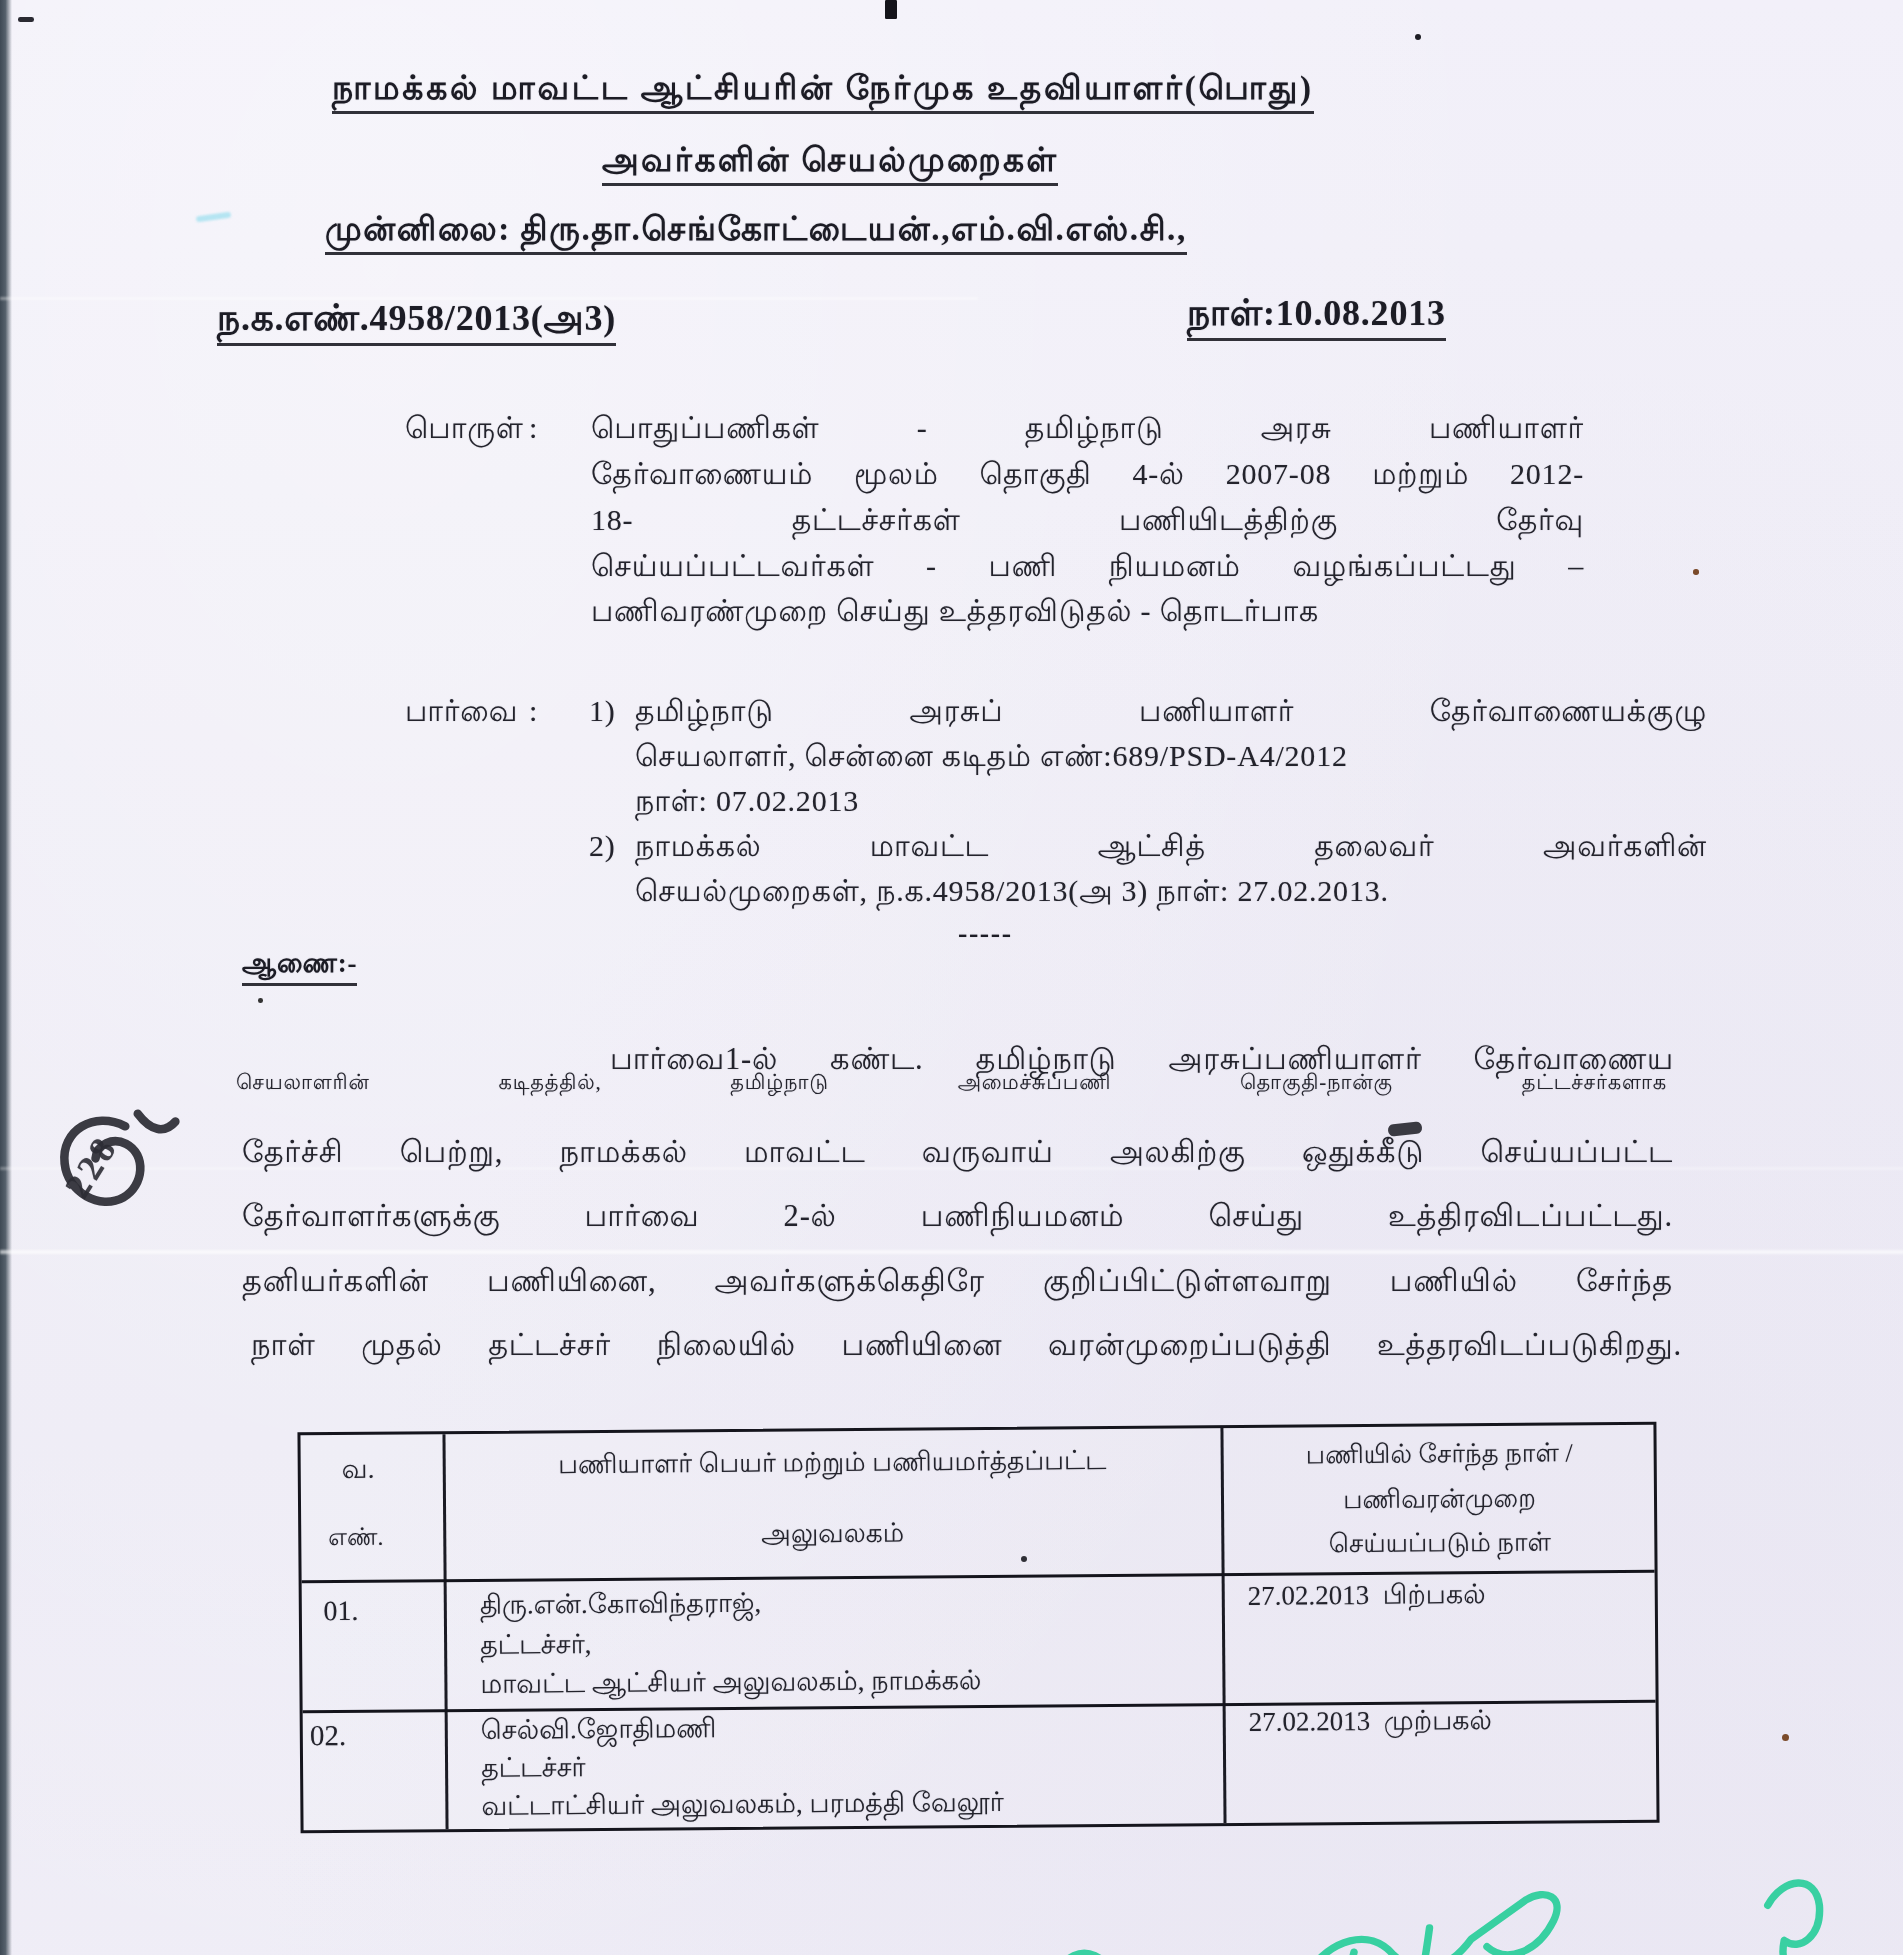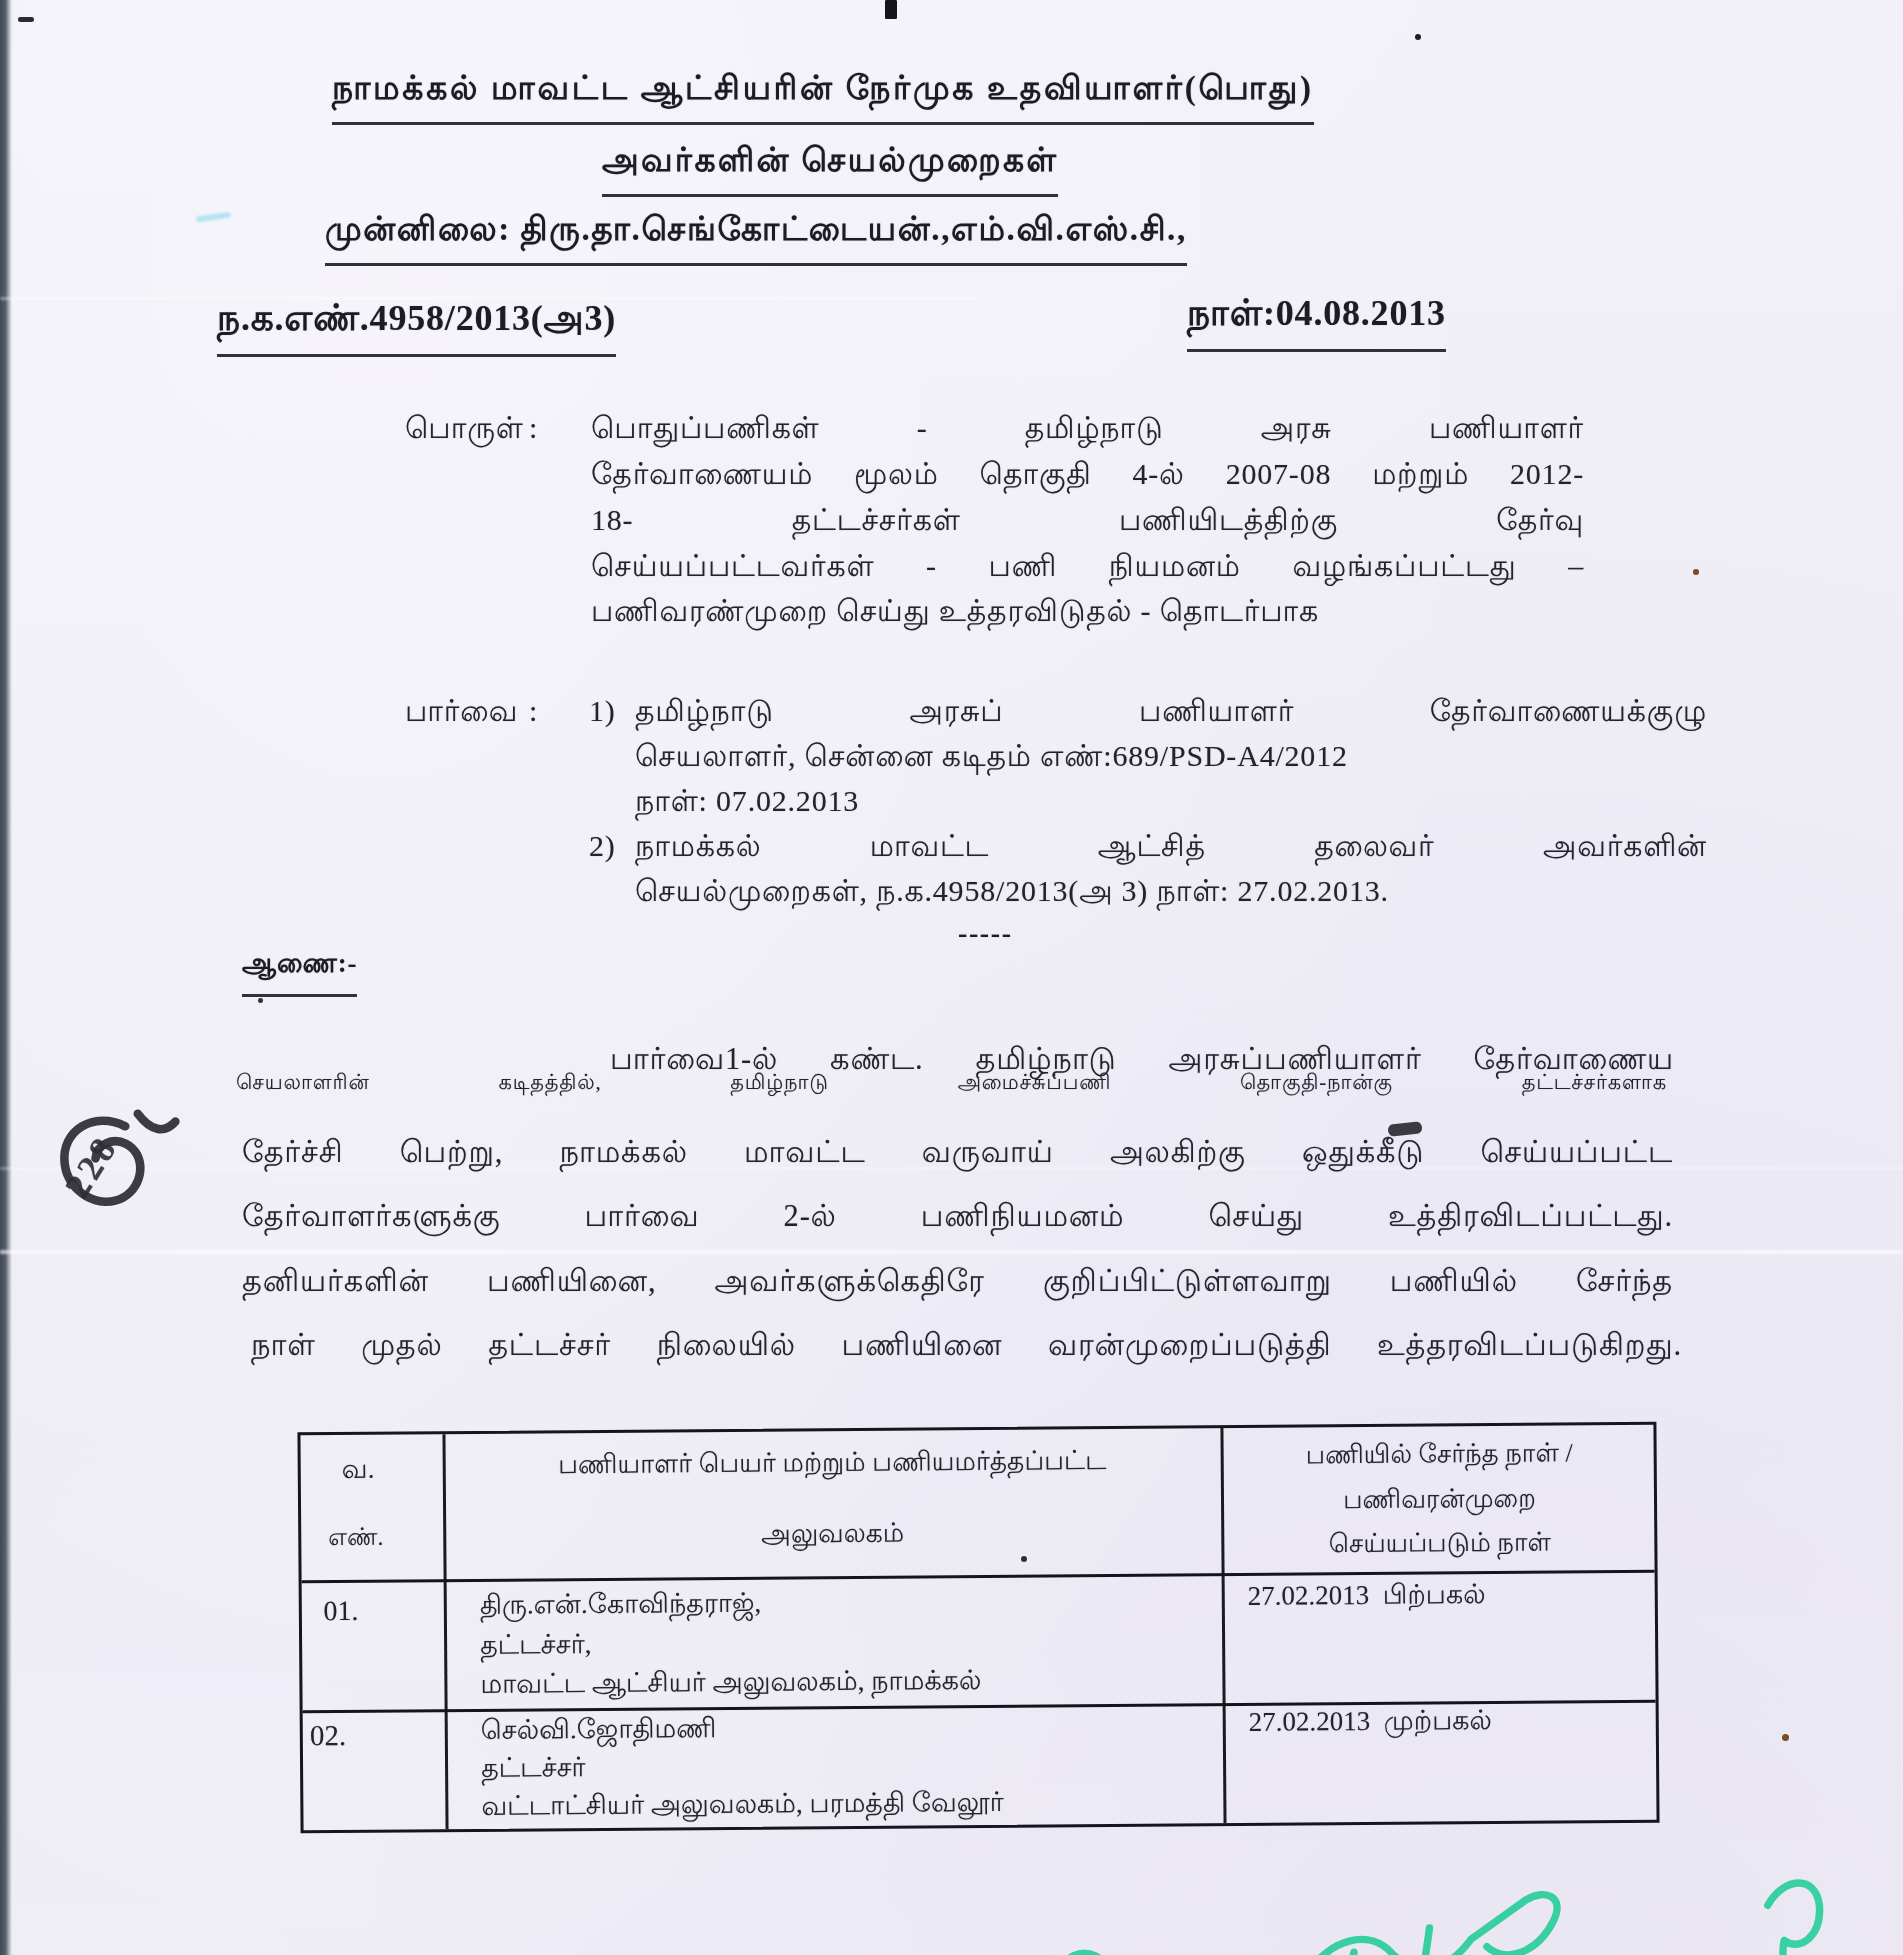--- a/index.html
+++ b/index.html
@@ -14,21 +14,21 @@
       radial-gradient(ellipse at 20% 10%, rgba(255,255,255,.35), rgba(255,255,255,0) 55%),
       radial-gradient(ellipse at 80% 90%, rgba(226,222,238,.5), rgba(226,222,238,0) 60%),
       linear-gradient(180deg,#f2f0f9 0%,#efedf6 28%,#edebf5 55%,#f0eef7 82%,#ece9f4 100%);
   }
   .t{
     position:absolute;color:#23232c;white-space:pre;
     text-shadow:0 0 1.2px rgba(35,35,50,.28);
     letter-spacing:0.8px;line-height:1.15;
   }
   .b{font-weight:bold;color:#1c1c25;}
-  .u{border-bottom:3.5px solid rgba(22,22,30,.88);padding-bottom:16px;}
+  .u{border-bottom:3.5px solid rgba(22,22,30,.88);padding-bottom:5px;}
   .j{white-space:normal;text-align:justify;text-align-last:justify;}
   .edge{position:absolute;left:0;top:0;width:11.7px;height:2619px;
     background:linear-gradient(90deg,#3e4954 0%,#55606b 45%,rgba(90,100,112,0) 100%);}
   .crease{position:absolute;pointer-events:none;}
   .speck{position:absolute;border-radius:50%;}
   .tablebox{position:absolute;left:299px;top:1427px;width:1353px;height:395px;
     border:3.5px solid #15151d;transform:rotate(-0.45deg);background:rgba(255,255,255,.06);}
   .vline{position:absolute;top:0;bottom:0;width:2.7px;background:#1a1a23;}
   .hline{position:absolute;left:0;right:0;height:3.1px;background:#14141c;}
   .cellline{position:absolute;white-space:pre;color:#23232c;text-shadow:0 0 1.2px rgba(35,35,50,.28);}
@@ -52,21 +52,21 @@
 <div class="speck" style="left:1021px;top:1556px;width:6.3px;height:6.3px;background:#23232a;"></div>
 <div class="speck" style="left:1693px;top:569px;width:5.5px;height:5.5px;background:#7a4a2a;"></div>
 <div class="speck" style="left:1782px;top:1734px;width:7px;height:7px;background:#7a4a2a;"></div>
 
 <div class="speck" style="left:258px;top:998px;width:4.7px;height:4.7px;background:#333;"></div>
 
 <div class="t b" style="left:332px;top:70px;font-size:33px;letter-spacing:2.7px;"><span class="u">நாமக்கல் மாவட்ட ஆட்சியரின் நேர்முக உதவியாளர்(பொது)</span></div>
 <div class="t b" style="left:602px;top:142px;font-size:33px;letter-spacing:2.3px;"><span class="u">அவர்களின் செயல்முறைகள்</span></div>
 <div class="t b" style="left:325px;top:211px;font-size:33px;letter-spacing:1.6px;"><span class="u">முன்னிலை: திரு.தா.செங்கோட்டையன்.,எம்.வி.எஸ்.சி.,</span></div>
 <div class="t b" style="left:217px;top:298px;font-size:36px;"><span class="u">ந.க.எண்.4958/2013(அ3)</span></div>
-<div class="t b" style="left:1187px;top:293px;font-size:36px;"><span class="u">நாள்:04.08.2013</span></div>
+<div class="t b" style="left:1187px;top:293px;font-size:36px;"><span class="u">நாள்:10.08.2013</span></div>
 
 <div class="t" style="left:405px;top:411px;font-size:30px;text-align:center;">பொருள்</div>
 <div class="t" style="left:529px;top:411px;font-size:30px;">:</div>
 <div class="t j" style="left:591px;top:411px;width:993px;font-size:30px;">பொதுப்பணிகள் - தமிழ்நாடு அரசு பணியாளர்</div>
 <div class="t j" style="left:591px;top:457px;width:993px;font-size:30px;">தேர்வாணையம் மூலம் தொகுதி 4-ல் 2007-08 மற்றும் 2012-</div>
 <div class="t j" style="left:591px;top:503px;width:993px;font-size:30px;">18- தட்டச்சர்கள் பணியிடத்திற்கு தேர்வு</div>
 <div class="t j" style="left:591px;top:549px;width:993px;font-size:30px;">செய்யப்பட்டவர்கள் - பணி நியமனம் வழங்கப்பட்டது –</div>
 <div class="t" style="left:591px;top:594px;font-size:30px;">பணிவரண்முறை செய்து உத்தரவிடுதல் - தொடர்பாக</div>
 
 <div class="t" style="left:405px;top:694px;font-size:30px;">பார்வை</div>

